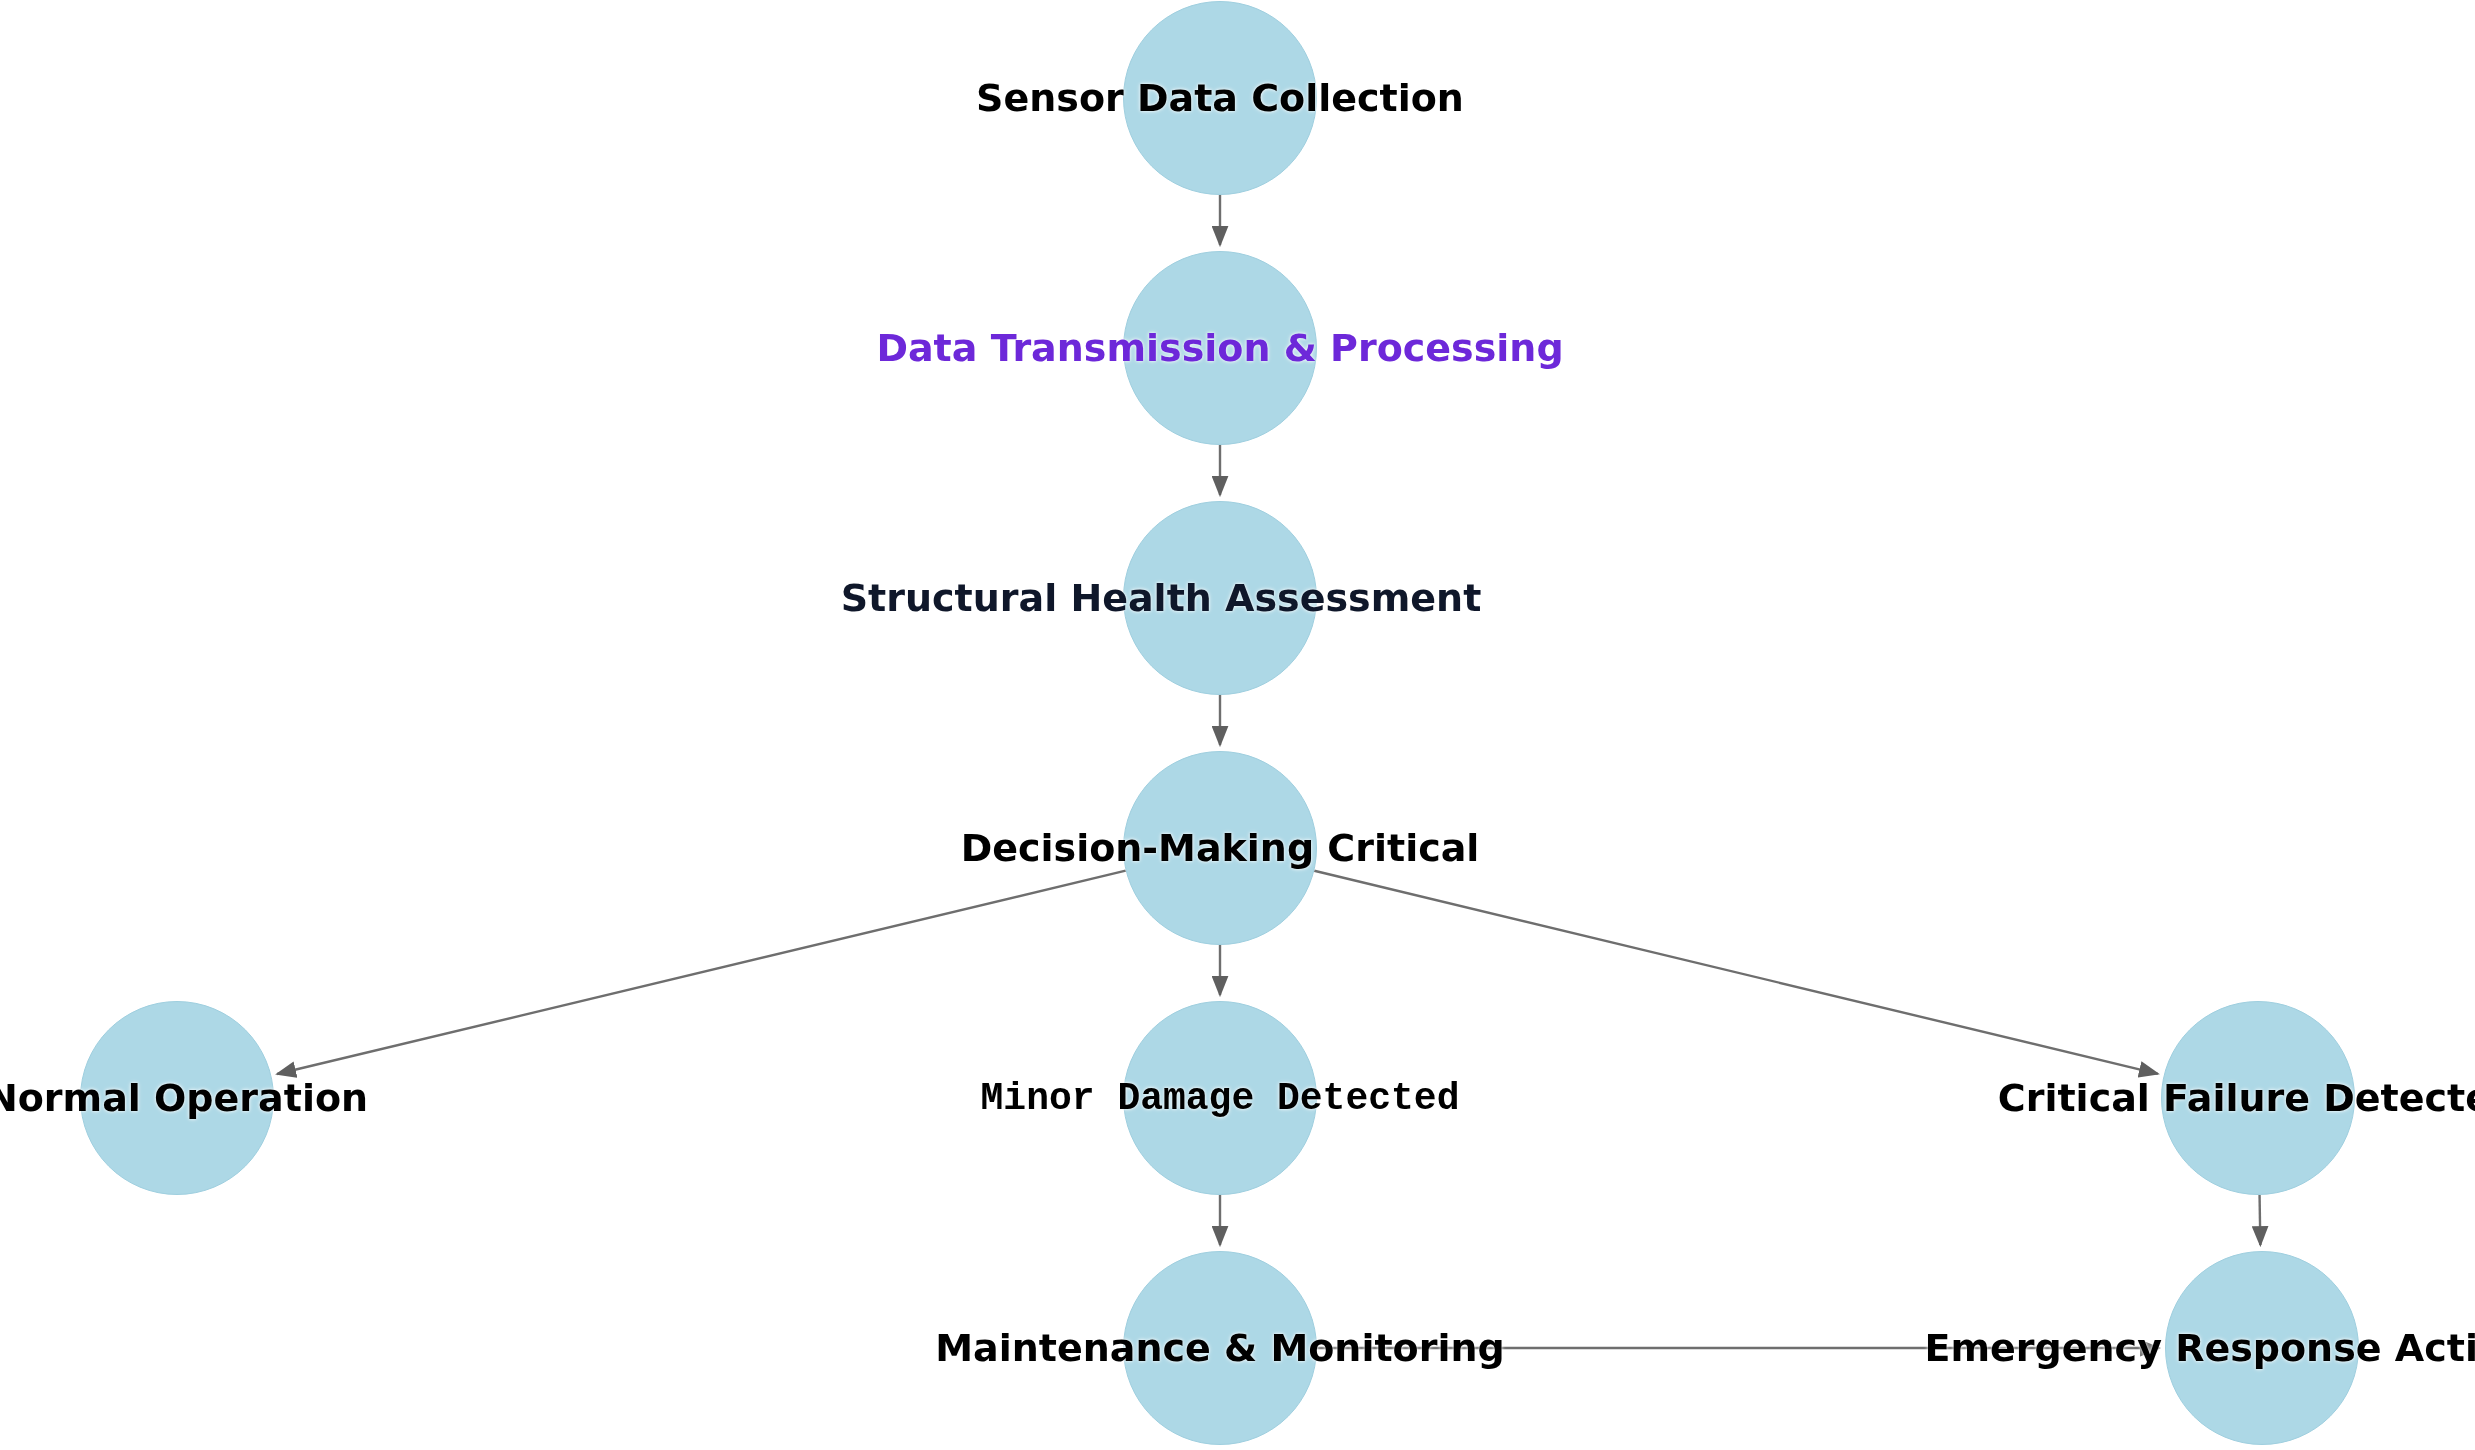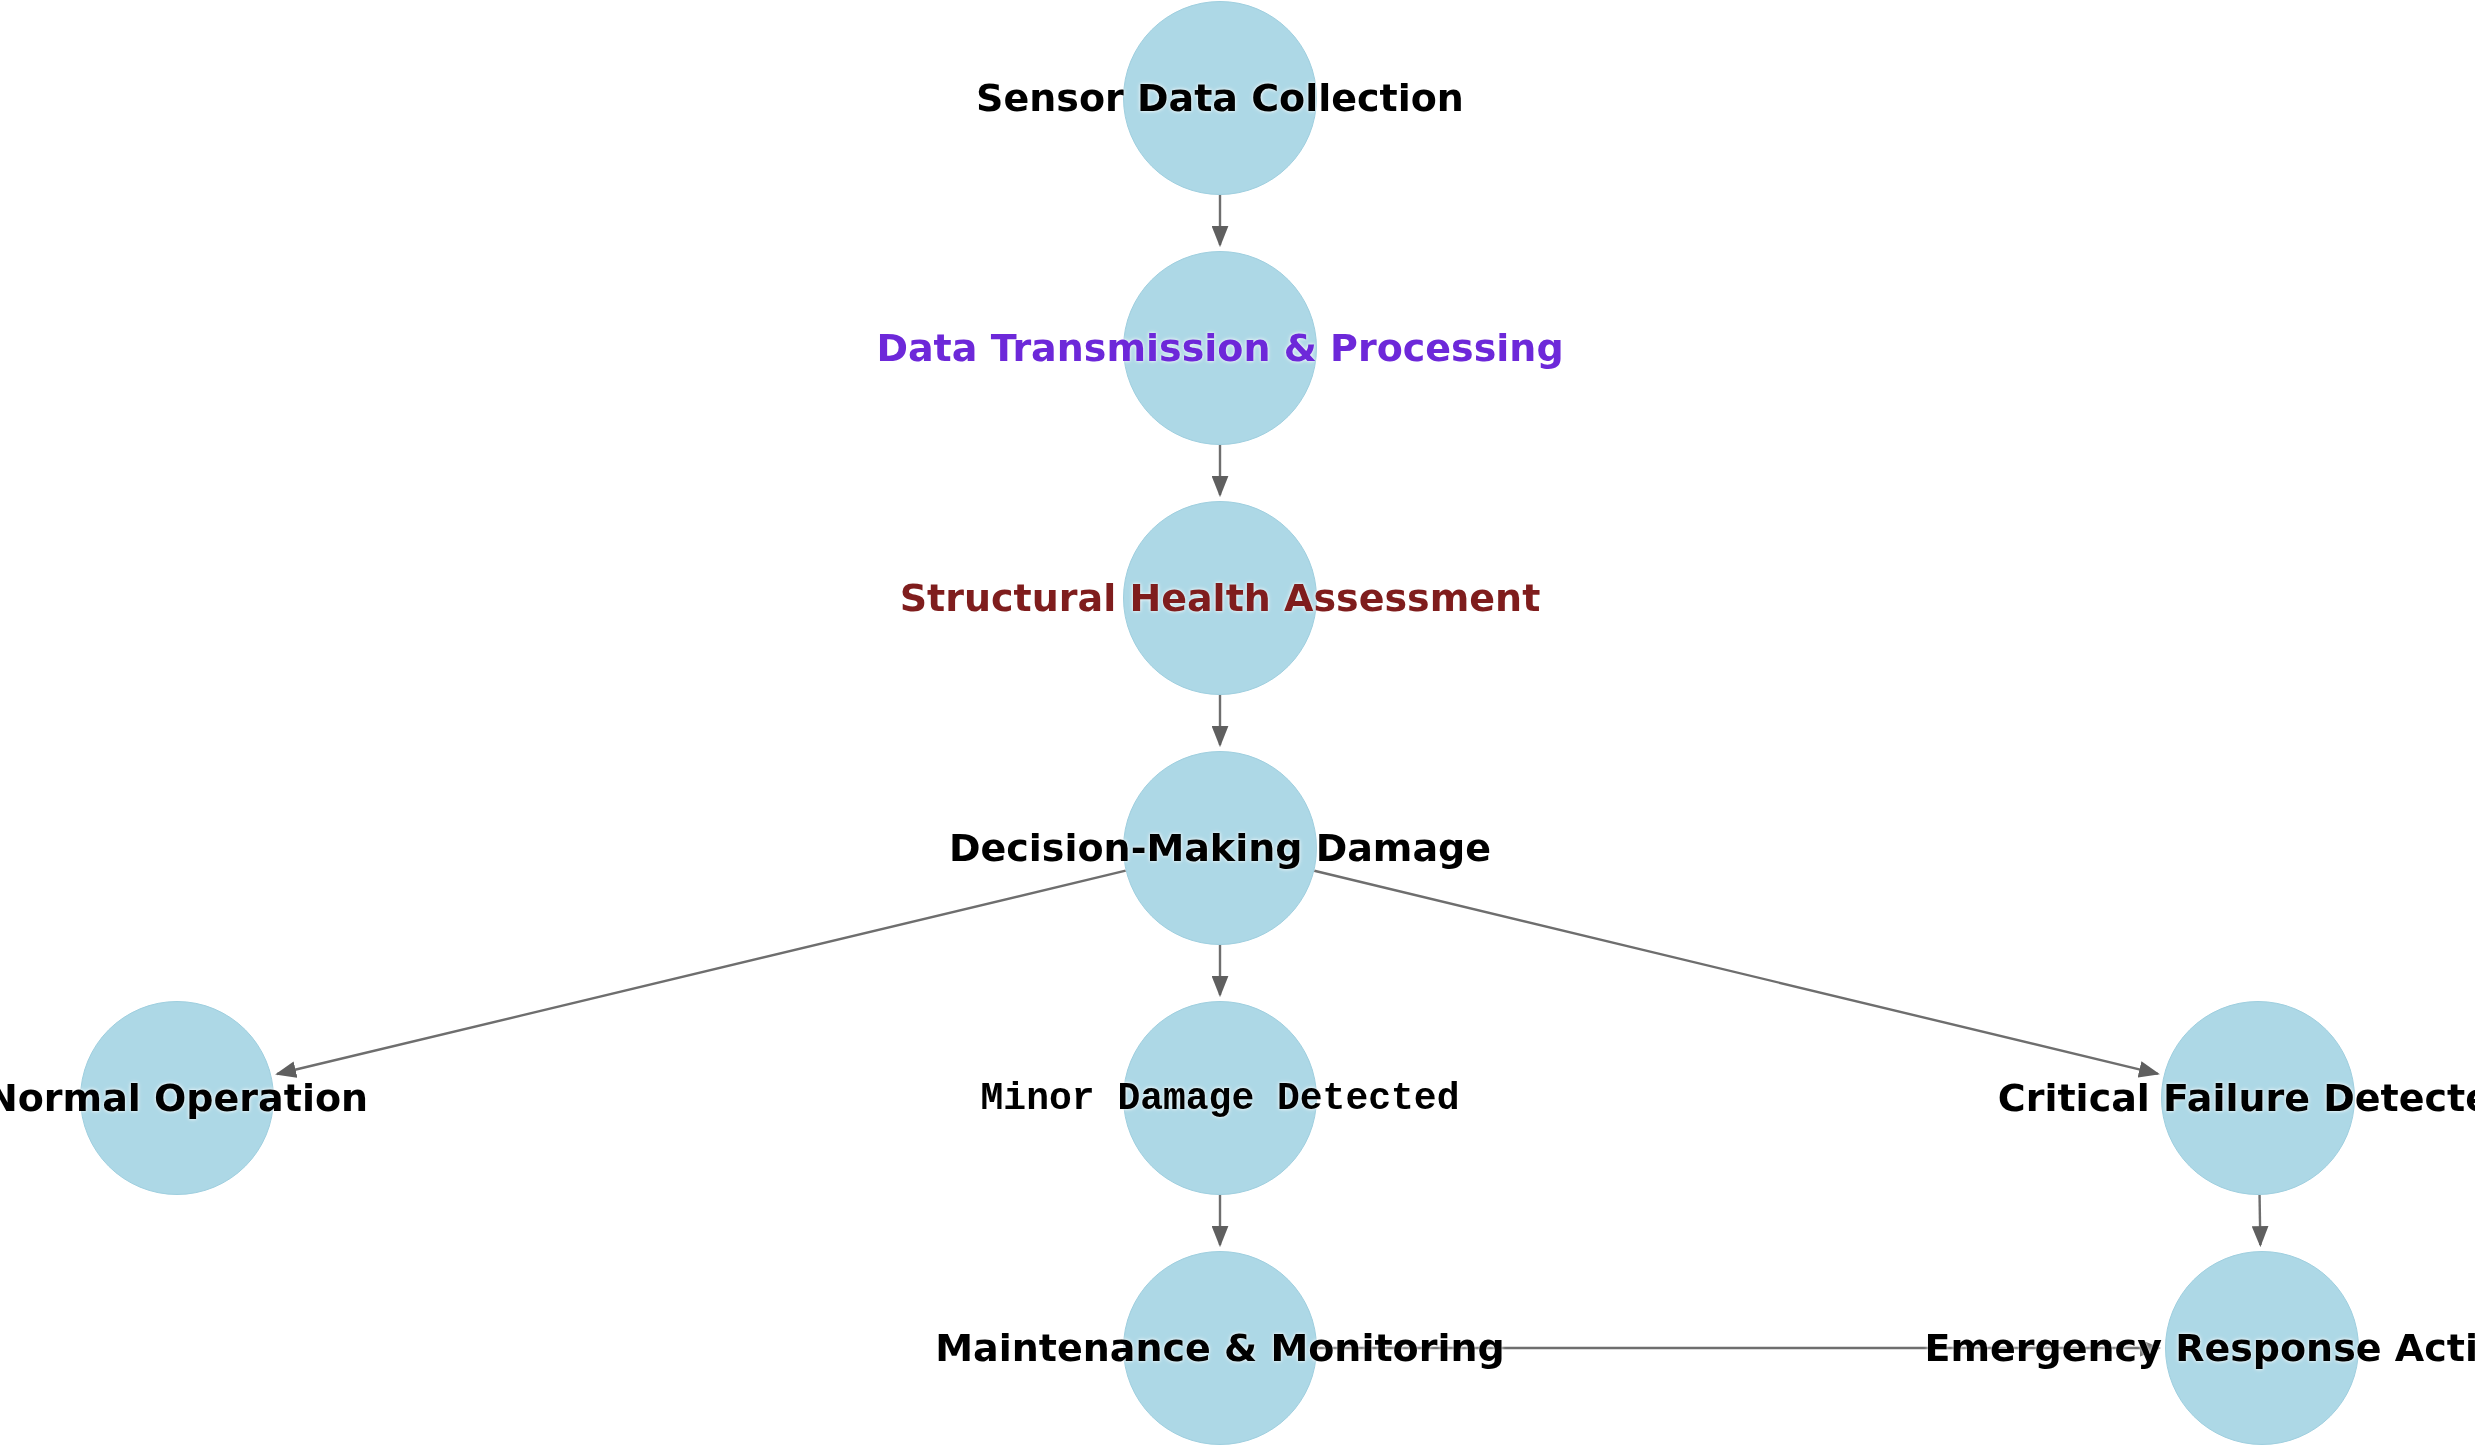--- a/index.html
+++ b/index.html
@@ -61,23 +61,23 @@
         <line x1="2259.551801382134" y1="1194.9875863833636" x2="2260.3522109035075" y2="1245.013181469212" stroke="#6e6e6e" stroke-width="2.4" marker-end="url(#arrowhead)"></line>
         <line x1="1317" y1="1348" x2="2159" y2="1348" stroke="#6e6e6e" stroke-width="2.4" marker-end="url(#arrowhead)"></line>
       </g>
   </svg>
   <div id="nodes-layer">
       <div class="node" style="left: 1123px; top: 1px; width: 194px; height: 194px; background: rgb(173, 216, 230); border: 1px solid rgb(159, 207, 223);"></div>
       <div class="node-label" style="left: 1220px; top: 98px; color: rgb(0, 0, 0);">Sensor Data Collection</div>
       <div class="node" style="left: 1123px; top: 251px; width: 194px; height: 194px; background: rgb(173, 216, 230); border: 1px solid rgb(159, 207, 223);"></div>
       <div class="node-label" style="left: 1220px; top: 348px; color: #6d28d9;">Data Transmission &amp; Processing</div>
       <div class="node" style="left: 1123px; top: 501px; width: 194px; height: 194px; background: rgb(173, 216, 230); border: 1px solid rgb(159, 207, 223);"></div>
-      <div class="node-label" style="left: 1220px; top: 598px; color: #7f1d1d; text-align: right;">Structural Health Assessment</div>
+      <div class="node-label" style="left: 1161px; top: 598px; color: #0f172a; text-align: right;">Structural Health Assessment</div>
       <div class="node" style="left: 1123px; top: 751px; width: 194px; height: 194px; background: rgb(173, 216, 230); border: 1px solid rgb(159, 207, 223);"></div>
-      <div class="node-label" style="left: 1220px; top: 848px; color: rgb(0, 0, 0);">Decision-Making Damage</div>
+      <div class="node-label" style="left: 1220px; top: 848px; color: rgb(0, 0, 0);">Decision-Making Critical</div>
       <div class="node" style="left: 80px; top: 1001px; width: 194px; height: 194px; background: rgb(173, 216, 230); border: 1px solid rgb(159, 207, 223);"></div>
       <div class="node-label" style="left: 177px; top: 1098px; color: rgb(0, 0, 0);">Normal Operation</div>
       <div class="node" style="left: 1123px; top: 1001px; width: 194px; height: 194px; background: rgb(173, 216, 230); border: 1px solid rgb(159, 207, 223);"></div>
       <div class="node-label" style="left: 1220px; top: 1098px; color: rgb(0, 0, 0); font-family: Liberation Mono, monospace;">Minor Damage Detected</div>
       <div class="node" style="left: 2161px; top: 1001px; width: 194px; height: 194px; background: rgb(173, 216, 230); border: 1px solid rgb(159, 207, 223);"></div>
       <div class="node-label" style="left: 2258px; top: 1098px; color: rgb(0, 0, 0);">Critical Failure Detected</div>
       <div class="node" style="left: 1123px; top: 1251px; width: 194px; height: 194px; background: rgb(173, 216, 230); border: 1px solid rgb(159, 207, 223);"></div>
       <div class="node-label" style="left: 1220px; top: 1348px; color: rgb(0, 0, 0);">Maintenance &amp; Monitoring</div>
       <div class="node" style="left: 2165px; top: 1251px; width: 194px; height: 194px; background: rgb(173, 216, 230); border: 1px solid rgb(159, 207, 223);"></div>
       <div class="node-label" style="left: 2262px; top: 1348px; color: rgb(0, 0, 0);">Emergency Response Activated</div>

